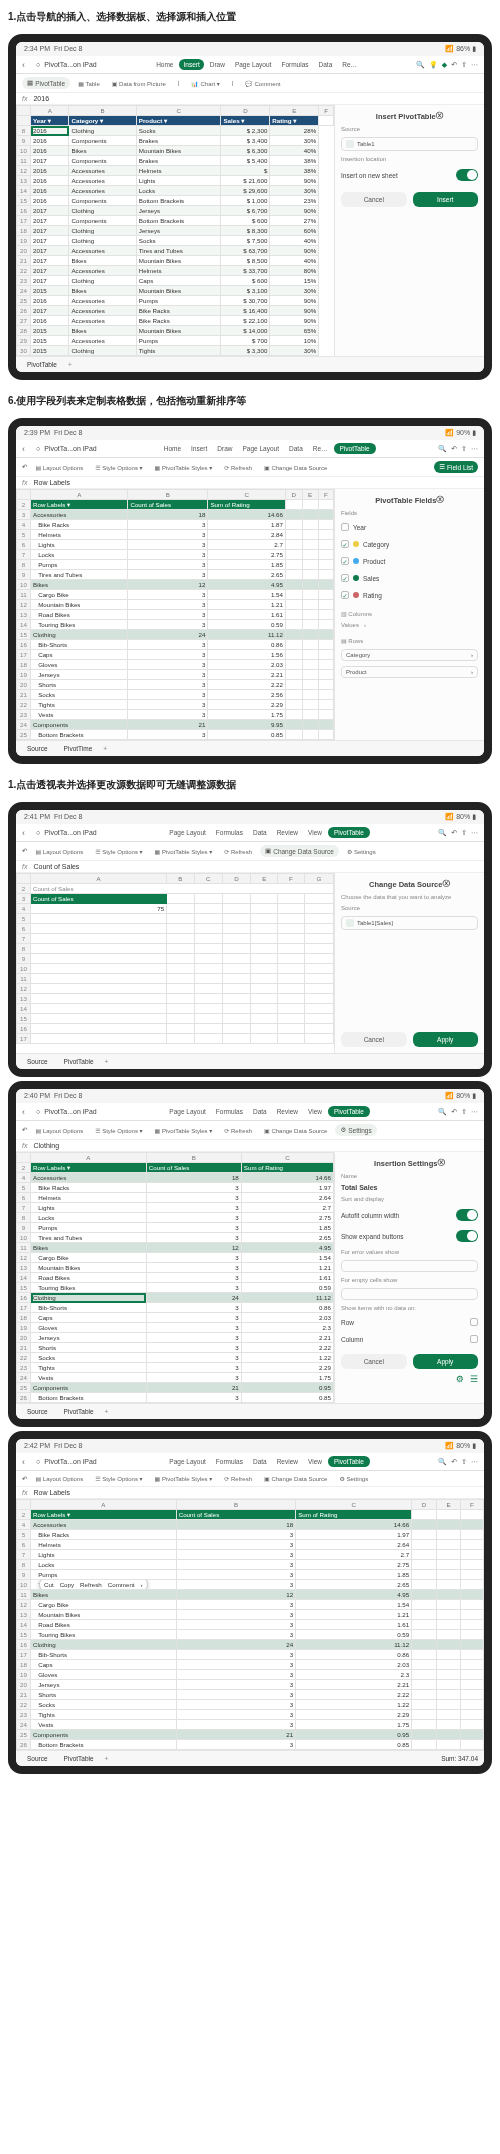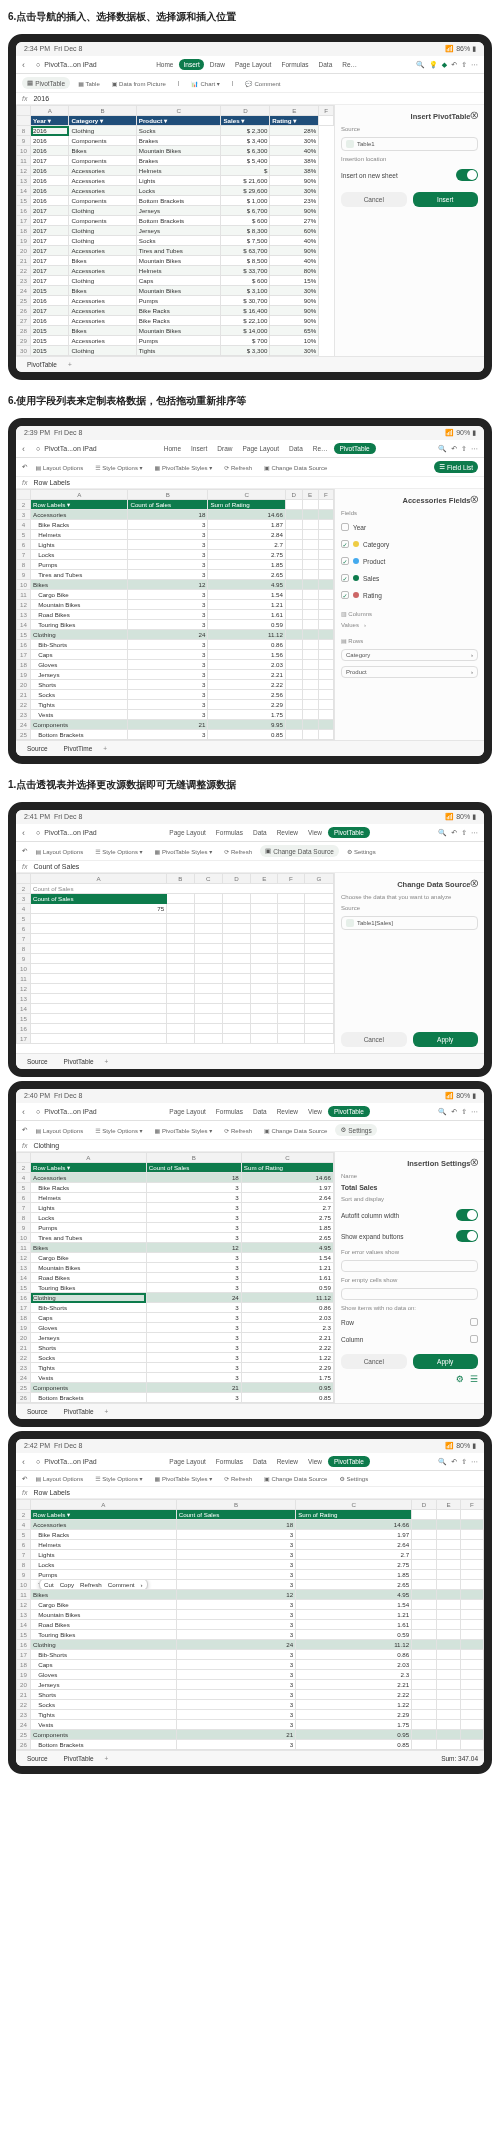--- a/index.html
+++ b/index.html
@@ -16,21 +16,21 @@
   .tab.activegreen { background:#0d7b4c; color:#fff; padding:2px 6px; border-radius:10px;}
   .rightico { display:flex; gap:4px; font-size:7px; color:#555; align-items:center;}
   .toolbar { display:flex; gap:4px; padding:3px 6px; font-size:6.5px; color:#555; background:#fff; border-bottom:1px solid #eee; align-items:center; flex-wrap:wrap;}
   .toolbar .pill { background:#eef2ef; padding:2px 5px; border-radius:8px; display:flex; gap:2px; align-items:center;}
   .toolbar .chip { padding:1px 4px; font-size:6px; color:#666;}
   .fxbar { display:flex; align-items:center; gap:6px; padding:2px 6px; border-bottom:1px solid #eee; font-size:7px; background:#fff;}
   .fxbar .fx { font-style:italic; color:#888;}
   .content { display:flex; min-height:180px; }
   .sheet { flex:1; background:#fff; font-size:6.2px; overflow:hidden;}
   .panel { width:150px; background:#fcfcfc; border-left:1px solid #e5e5e5; padding:6px 6px; font-size:7px; color:#444; display:flex; flex-direction:column; gap:5px;}
-  .panel h4 { font-size:7.5px; font-weight:600; display:flex; justify-content:flex-end; align-items:center;}
+  .panel h4 { font-size:7.5px; font-weight:600; display:flex; justify-content:center; align-items:center;}
   .section-label { font-size:6px; color:#888; text-transform:none; }
   .field-row { display:flex; align-items:center; gap:4px; font-size:6.5px; padding:2px 0;}
   .field-row .box { width:8px;height:8px;border:1px solid #bbb;border-radius:2px; display:inline-flex;align-items:center;justify-content:center;font-size:6px;color:#0d7b4c;}
   .field-row .box.checked::after{content:"✓";}
   .btnrow { display:flex; gap:6px; margin-top:4px;}
   .btn { flex:1; text-align:center; padding:4px 0; border-radius:6px; font-size:6.5px; }
   .btn.cancel { background:#f0f0f0; color:#555;}
   .btn.go { background:#0d7b4c; color:#fff;}
   .toggle { width:22px;height:12px;border-radius:6px;background:#0d7b4c;position:relative;}
   .toggle::after{content:"";position:absolute;right:1px;top:1px;width:10px;height:10px;background:#fff;border-radius:50%;}
@@ -48,21 +48,21 @@
   .context-menu .menu { position:absolute; left:8px; top:-2px; background:#fff; border:1px solid #ccc; border-radius:6px; box-shadow:0 1px 4px rgba(0,0,0,.2); display:flex; padding:2px 4px; gap:6px; font-size:6.2px; z-index:5;}
   .optrow{display:flex;justify-content:space-between;align-items:center;font-size:6.5px;padding:2px 0;}
   .smallinput{border:1px solid #ddd;border-radius:4px;padding:2px 4px;font-size:6px;color:#555;display:flex;align-items:center;gap:3px;}
   .smallinput .tico{width:8px;height:8px;background:#e6efe9;border-radius:2px;display:inline-block;}
   .gear{color:#0d7b4c;}
   .dot{width:6px;height:6px;border-radius:50%;display:inline-block;}
 </style>
 </head>
 <body>
 
-<div class="caption">6.点击导航的插入、选择数据板、选择源和插入位置</div>
+<div class="caption">1.点击导航的插入、选择数据板、选择源和插入位置</div>
 
 <div class="tablet">
   <div class="statusbar">
     <span><span>2:34 PM</span>&nbsp;&nbsp;<span>Fri Dec 8</span></span>
     <span>📶 <span>86%</span> ▮</span>
   </div>
   <div class="titlebar">
     <span class="back">‹</span>
     <span>○</span>
     <span class="title">PivotTa...on iPad</span>
@@ -600,21 +600,21 @@
               <td style="text-align:right">0.85</td>
               <td></td>
               <td></td>
               <td></td>
             </tr>
           </tbody>
         </table>
       </div>
     <div class="panel">
       <h4>
-          <span>Accessories Fields</span>
+          <span>PivotTable Fields</span>
           <span>ⓧ</span>
         </h4>
       <div class="section-label">Fields</div>
       <div class="field-row">
           <span class="box"></span>
           <span>Year</span>
         </div>
       <div class="field-row">
           <span class="box checked"></span>
           <span class="dot" style="background:#ec4;"></span>

